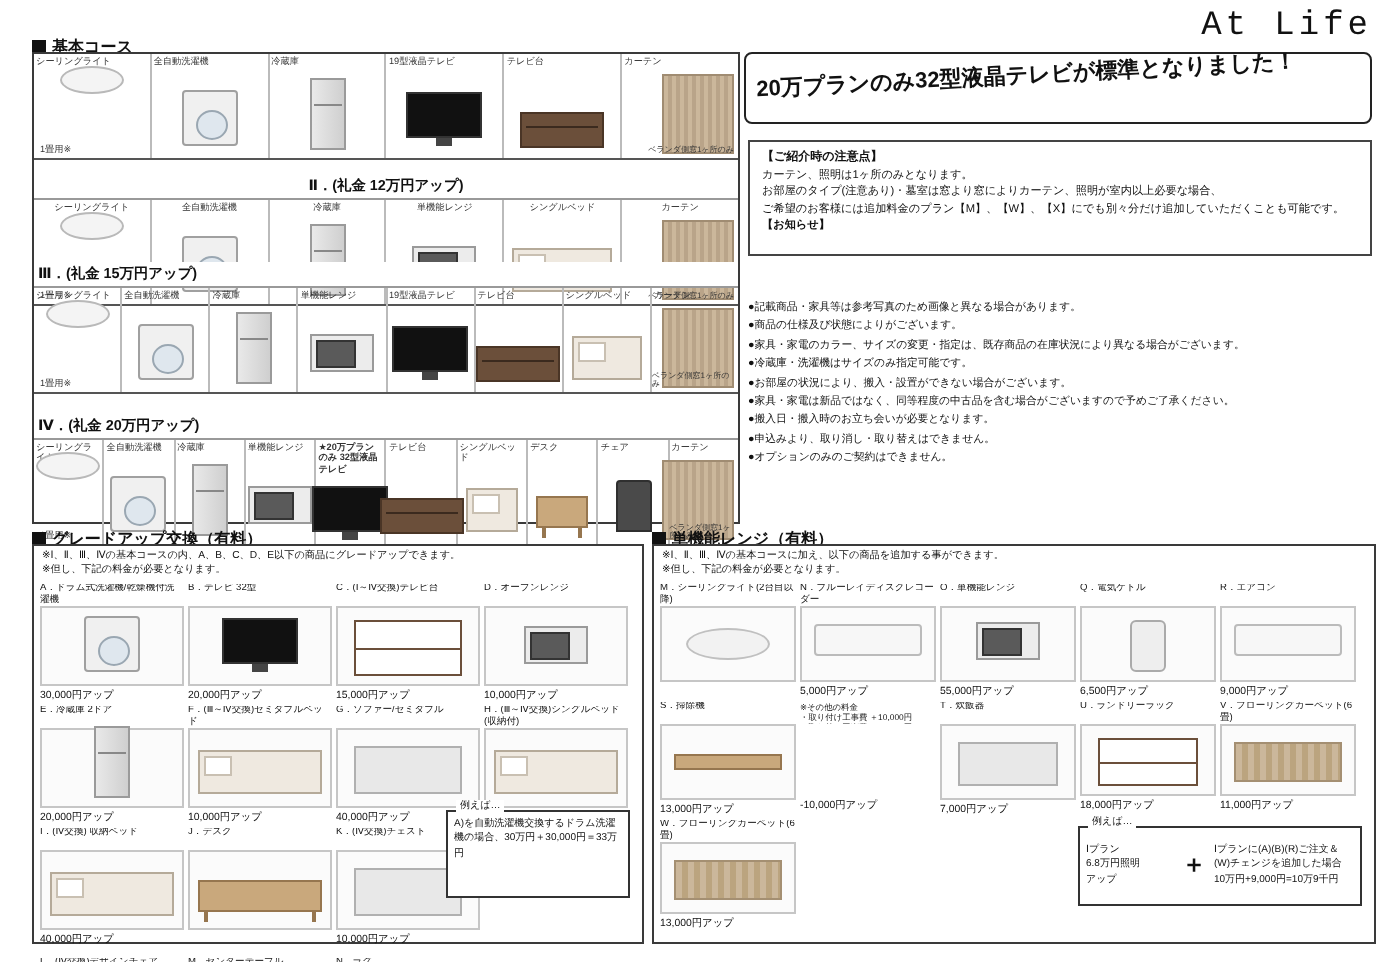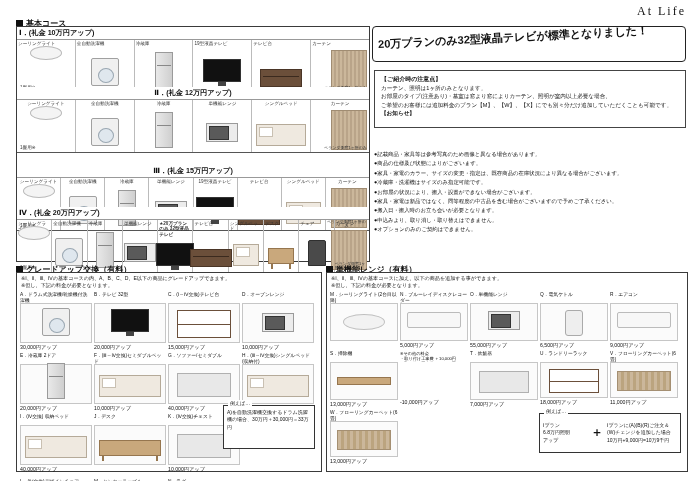--- a/index.html
+++ b/index.html
@@ -1,19 +1,19 @@
 <!DOCTYPE html>
 <html><head>
 <meta charset="utf-8">
 <style>
   html,body{margin:0;padding:0;background:#ffffff;}
   body{width:700px;height:481px;overflow:hidden;font-family:"Liberation Sans","DejaVu Sans",sans-serif;color:#111;}
   .page{position:relative;width:700px;height:481px;background:#fff;}
   .hdr-title{position:absolute;left:22px;top:6px;font-size:9.5px;letter-spacing:.5px;}
-  .brand{position:absolute;right:14px;top:4px;font-size:12px;letter-spacing:2px;font-family:Liberation Serif, serif;}
+  .brand{position:absolute;right:14px;top:4px;font-size:17px;letter-spacing:2px;font-family:Liberation Mono, monospace;}
   .secbar{display:flex;align-items:center;gap:3px;font-size:8px;font-weight:bold;text-align:right;}
   .secbar .sq{width:7px;height:7px;background:#111;display:inline-block;}
   .panel{position:absolute;border:1px solid #3a3a3a;background:#fff;}
   
   #basic{left:16px;top:20px;width:352px;height:240px;}
   .course{position:absolute;left:0;width:352px;border-bottom:1px solid #555;}
   .course-hd{font-size:7.2px;font-weight:bold;padding:1px 2px;border-bottom:1px solid #999;background:#fff;}
   .cells{display:flex;height:52px;}
   .cell{flex:1;border-right:1px solid #bbb;position:relative;padding:1px;box-sizing:border-box;}
   .cell:last-child{border-right:none;}
@@ -78,21 +78,20 @@
   <div class="brand">At  Life</div>
 
   <div style="position:absolute;left:16px;top:18px;" class="secbar">
     <span class="sq"></span>
     <span>基本コース</span>
   </div>
 
   <div class="panel" id="basic" style="top:26px;height:234px;">
 
     <div class="course" style="top:0;">
-      <div class="course-hd">Ⅰ．(礼金 10万円アップ)</div>
       <div class="cells">
         <div class="cell">
           <span class="cl">シーリングライト</span>
           <span class="light"></span>
           <span class="cl" style="position:absolute;bottom:2px;left:3px;">1畳用※</span>
         </div>
         <div class="cell">
           <span class="cl">全自動洗濯機</span>
           <span class="washer"></span>
         </div>
@@ -141,21 +140,21 @@
           <span class="bed"></span>
         </div>
         <div class="cell">
           <span class="cl">カーテン</span>
           <span class="curtain"></span>
           <span class="cl" style="position:absolute;bottom:1px;right:2px;font-size:4px;">ベランダ側窓1ヶ所のみ</span>
         </div>
       </div>
     </div>
 
-    <div class="course" style="top:138px;text-align:center;">
+    <div class="course" style="top:104px;">
       <div class="course-hd">Ⅲ．(礼金 15万円アップ)</div>
       <div class="cells">
         <div class="cell">
           <span class="cl">シーリングライト</span>
           <span class="light"></span>
           <span class="cl" style="position:absolute;bottom:2px;left:3px;">1畳用※</span>
         </div>
         <div class="cell">
           <span class="cl">全自動洗濯機</span>
           <span class="washer"></span>

